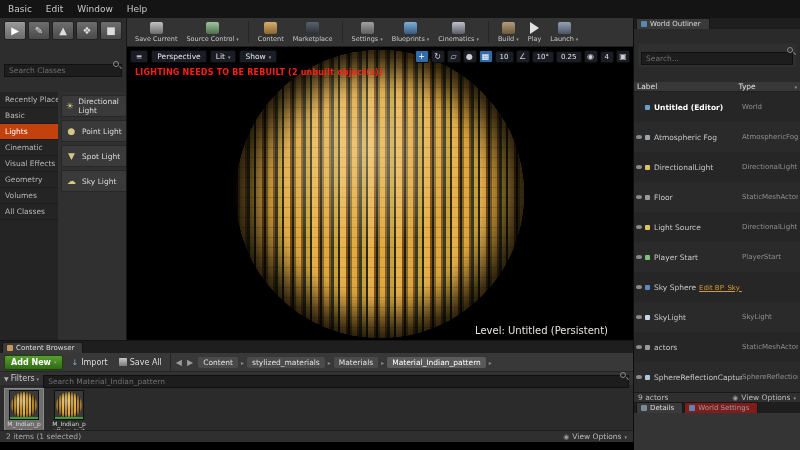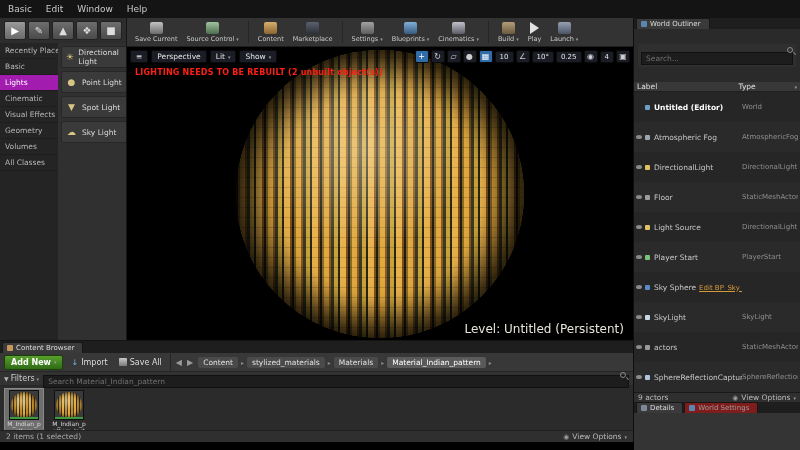--- a/index.html
+++ b/index.html
@@ -21,21 +21,21 @@
   .mode-btn.active{background:linear-gradient(#9a9a9a,#6a6a6a);color:#fff}
   .searchrow{position:relative;margin:15px 4px}
   .search{width:100%;height:13px;background:#1d1d1d;border:1px solid #111;color:#bbb;font-size:7.5px;padding:0 13px 0 4px;
           font-family:"DejaVu Sans",sans-serif}
   .search::placeholder{color:#6f6f6f}
   .mag{position:absolute;right:3px;top:3px;width:6px;height:6px;border:1px solid #8a8a8a;border-radius:50%}
   .mag:after{content:"";position:absolute;left:5px;top:5px;width:3px;height:1px;background:#8a8a8a;transform:rotate(45deg)}
   .modes-body{flex:1;display:flex;overflow:hidden}
   .cat-list{width:58px;background:#242424;font-size:7.5px;display:flex;flex-direction:column}
   .cat-item{padding:3px 4px 3px 5px;color:#b8b8b8;border-bottom:1px solid #1d1d1d;cursor:pointer;white-space:nowrap;overflow:hidden}
-  .cat-item.selected{background:#a21caf;color:#fff}
+  .cat-item.selected{background:#c2410c;color:#fff}
   .light-list{flex:1;background:#303030;padding:3px}
   .light-item{display:flex;align-items:center;gap:4px;height:22px;margin-bottom:3px;background:#3a3a3a;border:1px solid #272727;
               border-radius:2px;padding:0 3px;font-size:7.5px;color:#ddd;cursor:grab}
   .light-ico{width:13px;text-align:center;font-size:9px;color:#d8c584}
   
   .center-col{flex:1;display:flex;flex-direction:column;min-width:0}
   .toolbar{height:29px;background:#333;border-bottom:1px solid #1d1d1d;display:flex;align-items:center;gap:9px;padding:0 8px}
   .tb-item{display:flex;flex-direction:column;align-items:center;font-size:6.5px;color:#c9c9c9;cursor:pointer;line-height:8px}
   .tb-icon{width:13px;height:12px;border-radius:2px;margin-bottom:1px}
   .i-save{background:linear-gradient(#c2c2c2,#6c6c6c)}
@@ -56,21 +56,21 @@
   .vp-bar{position:absolute;top:3px;left:3px;right:3px;display:flex;align-items:center;gap:3px;font-size:7.5px;z-index:3}
   .vp-btn{background:rgba(28,32,40,.92);border:1px solid #0a0a0a;color:#e6e6e6;padding:1px 5px;border-radius:2px;
           display:flex;align-items:center;gap:3px;cursor:pointer;white-space:nowrap}
   .vp-btn .tb-caret{font-size:5px}
   .vp-right{margin-left:auto;display:flex;align-items:center;gap:2px}
   .vp-ico{background:rgba(28,32,40,.92);border:1px solid #0a0a0a;color:#cfcfcf;width:14px;height:13px;border-radius:2px;
           display:flex;align-items:center;justify-content:center;font-size:8px;cursor:pointer}
   .vp-ico.active{background:#2f6ca8;color:#fff}
   .vp-val{background:rgba(28,32,40,.92);border:1px solid #0a0a0a;color:#e6e6e6;padding:1px 4px;border-radius:2px;font-size:7px;cursor:pointer}
   .vp-warning{position:absolute;top:21px;left:8px;font-size:8px;font-weight:bold;color:#ff1f14;z-index:2;letter-spacing:.2px}
-  .vp-level{position:absolute;right:9px;bottom:4px;font-size:12px;color:#e8e4da;z-index:2}
+  .vp-level{position:absolute;right:25px;bottom:4px;font-size:10px;color:#e8e4da;z-index:2}
   .sphere{position:absolute;left:50%;top:50%;transform:translate(-50%,-50%);width:288px;height:288px;border-radius:50%;
     background:
       radial-gradient(circle at 44% 34%, rgba(255,244,210,.38), rgba(255,255,255,0) 42%),
       radial-gradient(circle at 50% 50%, rgba(0,0,0,0) 50%, rgba(0,0,0,.45) 78%, rgba(0,0,0,.92) 99%),
       repeating-linear-gradient(0deg, rgba(0,0,0,.16) 0 1px, rgba(0,0,0,0) 1px 10px),
       repeating-linear-gradient(90deg,
         #1f1c10 0 2px,#8a6a26 2px 4px,#e0a83e 4px 9px,#8a5a1e 9px 11px,
         #3c3a24 11px 14px,#caa23a 14px 18px,#2a2616 18px 20px,#e8b04a 20px 26px,#7a4e1a 26px 28px);
     box-shadow:inset 0 0 34px 14px rgba(0,0,0,.85)}
   
@@ -149,20 +149,24 @@
       <div class="top-row">
 
         <div class="modes">
           <div class="mode-icons">
             <div class="mode-btn active">▶</div>
             <div class="mode-btn">✎</div>
             <div class="mode-btn">▲</div>
             <div class="mode-btn">❖</div>
             <div class="mode-btn">■</div>
           </div>
+          <div class="searchrow">
+            <input class="search" placeholder="Search Classes" style="">
+            <span class="mag"></span>
+          </div>
           <div class="modes-body">
             <div class="cat-list">
               <div class="cat-item">Recently Placed</div>
               <div class="cat-item">Basic</div>
               <div class="cat-item selected">Lights</div>
               <div class="cat-item">Cinematic</div>
               <div class="cat-item">Visual Effects</div>
               <div class="cat-item">Geometry</div>
               <div class="cat-item">Volumes</div>
               <div class="cat-item">All Classes</div>

